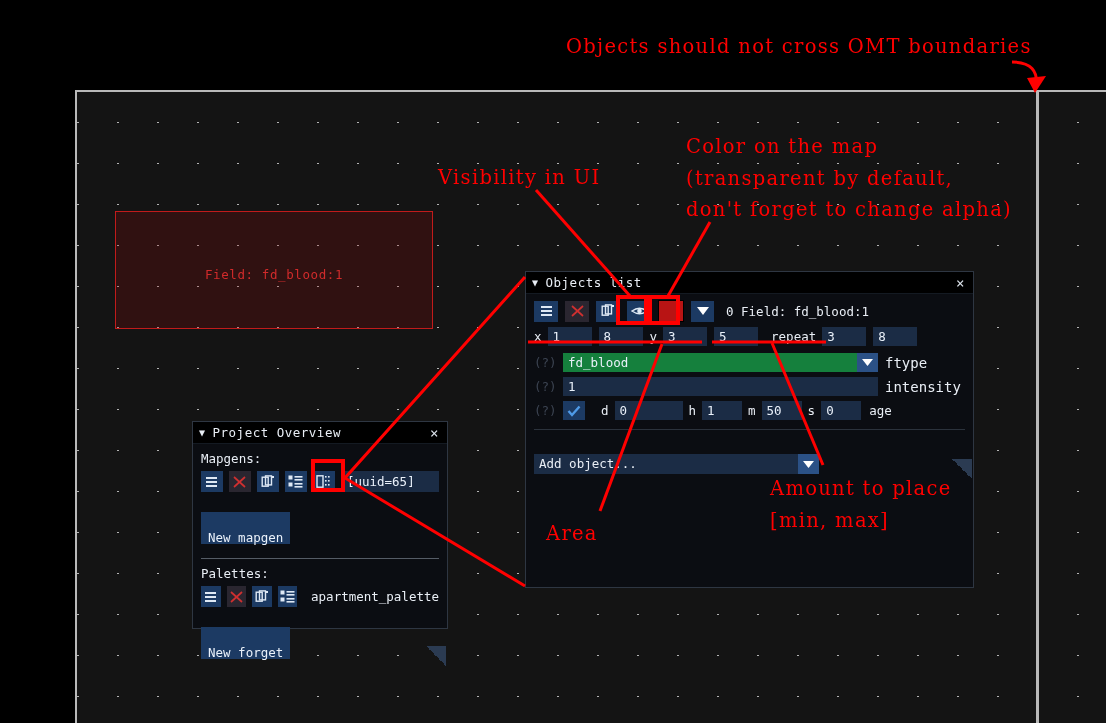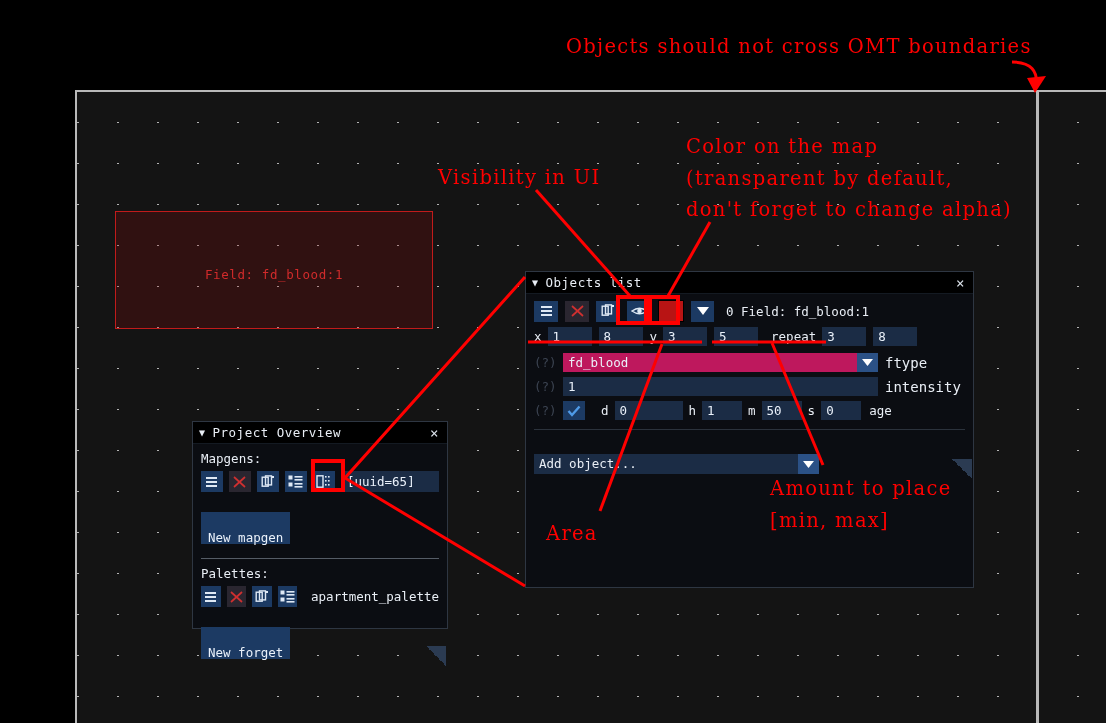--- a/index.html
+++ b/index.html
@@ -88,21 +88,21 @@
   .obj-row1{display:flex;align-items:center;gap:7px;margin-bottom:5px;}
   .swatch{width:26px;height:22px;background:#b81414;border:1px solid #000;box-sizing:border-box;}
   .dd-btn{width:23px;height:21px;background:#1c3a63;display:flex;align-items:center;justify-content:center;}
   .obj-caption{font-size:12.5px;margin-left:5px;white-space:nowrap;}
   .obj-row2{display:flex;align-items:center;gap:0;margin-bottom:7px;font-size:12.5px;}
   .obj-row2 .k{margin:0 6px 0 0;}
   .obj-row2 .tf{width:44px;margin-right:7px;}
   .prop-row{display:flex;align-items:center;margin-bottom:5px;gap:7px;}
   .qmark{color:#3c4452;font-size:12.5px;width:22px;}
   .combo{
-    flex:1;background:#be185d;height:19px;display:flex;align-items:center;
+    flex:1;background:#15803d;height:19px;display:flex;align-items:center;
     position:relative;
   }
   .combo .val{padding:0 5px;font-size:12.5px;color:#eaf1fa;flex:1;line-height:19px;}
   .combo .arrow{width:21px;height:19px;background:#2b5186;display:flex;align-items:center;justify-content:center;}
   .combo.plain{background:#1b2c45;}
   .sidelabel{font-size:14px;width:80px;}
   .hr{height:1px;background:#2b323c;margin:9px 0 0 0;}
   .addrow{margin-top:24px;}
   .add-combo{width:285px;background:#1b2c45;height:20px;display:flex;align-items:center;}
   .add-combo .val{padding:0 5px;font-size:12.5px;flex:1;line-height:20px;}

